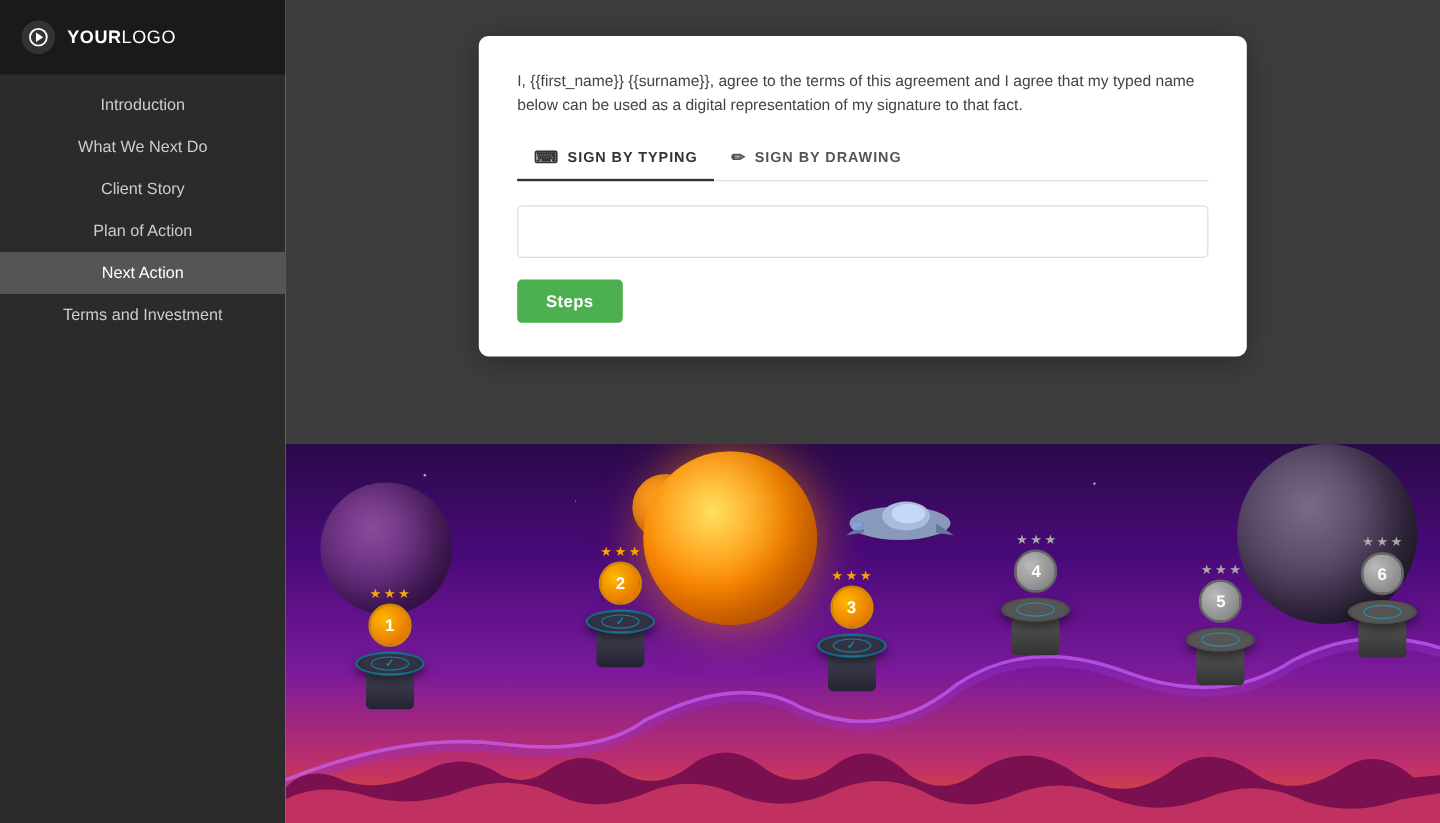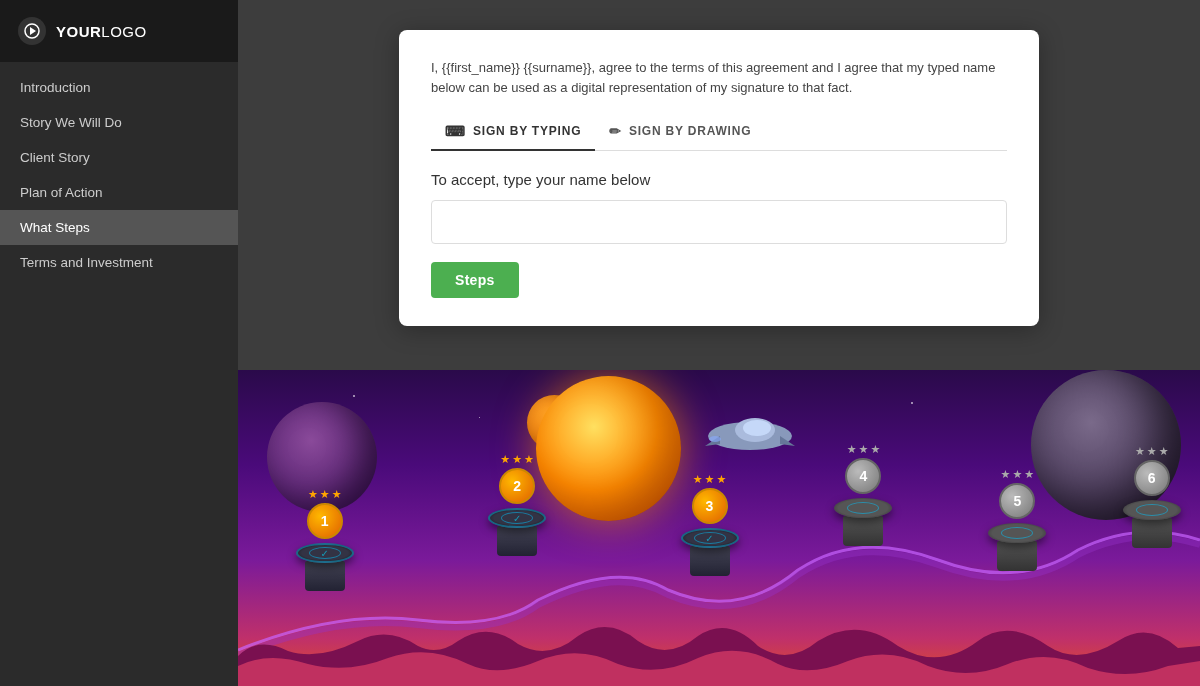--- a/index.html
+++ b/index.html
@@ -36,20 +36,21 @@
     #logo-text { color: #fff; font-size: 15px; font-weight: 400; letter-spacing: 0.5px; }
     #logo-text strong { font-weight: 700; }
 
     .nav-items { display: flex; flex-direction: column; padding-top: 8px; }
     .nav-item {
       padding: 10px 20px;
       color: #ccc;
       font-size: 13.5px;
       cursor: pointer;
       white-space: nowrap;
+      text-align: center;
     }
     .nav-item.active { background: #555; color: #fff; }
 
     
     #main {
       flex: 1;
       background: #3b82f6;
       display: flex;
       flex-direction: column;
       height: 686px;
@@ -255,24 +256,24 @@
         <polygon points="6,4 12,8 6,12" fill="#fff"></polygon>
       </svg>
     </div>
     <div id="logo-text">
       <strong>YOUR</strong><span>LOGO</span>
     </div>
   </div>
 
   <nav class="nav-items">
     <div class="nav-item">Introduction</div>
-    <div class="nav-item">Story We Will Do</div>
+    <div class="nav-item">What We Next Do</div>
     <div class="nav-item">Client Story</div>
     <div class="nav-item">Plan of Action</div>
-    <div class="nav-item active">What Steps</div>
+    <div class="nav-item active">Next Action</div>
     <div class="nav-item">Terms and Investment</div>
   </nav>
 </div>
 
 <div id="main">
 
   <div id="top-area">
 
     <div id="modal">
       <p id="agreement-text">I, {{first_name}} {{surname}}, agree to the terms of this agreement and I agree that my typed name below can be used as a digital representation of my signature to that fact.</p>
@@ -283,21 +284,20 @@
           <span class="sign-tab-icon">⌨</span>
           <span>SIGN BY TYPING</span>
         </div>
         <div class="sign-tab">
           <span class="sign-tab-icon">✏</span>
           <span>SIGN BY DRAWING</span>
         </div>
       </div>
 
       
-      <p id="type-label">To accept, type your name below</p>
       <input id="name-input" type="text" placeholder="" style="">
 
       <button id="accept-btn">Steps</button>
     </div>
 
   </div>
 
   <div id="game-area">
 
     <div class="star" style="width:2px;height:2px;top:8%;left:12%;"></div>

